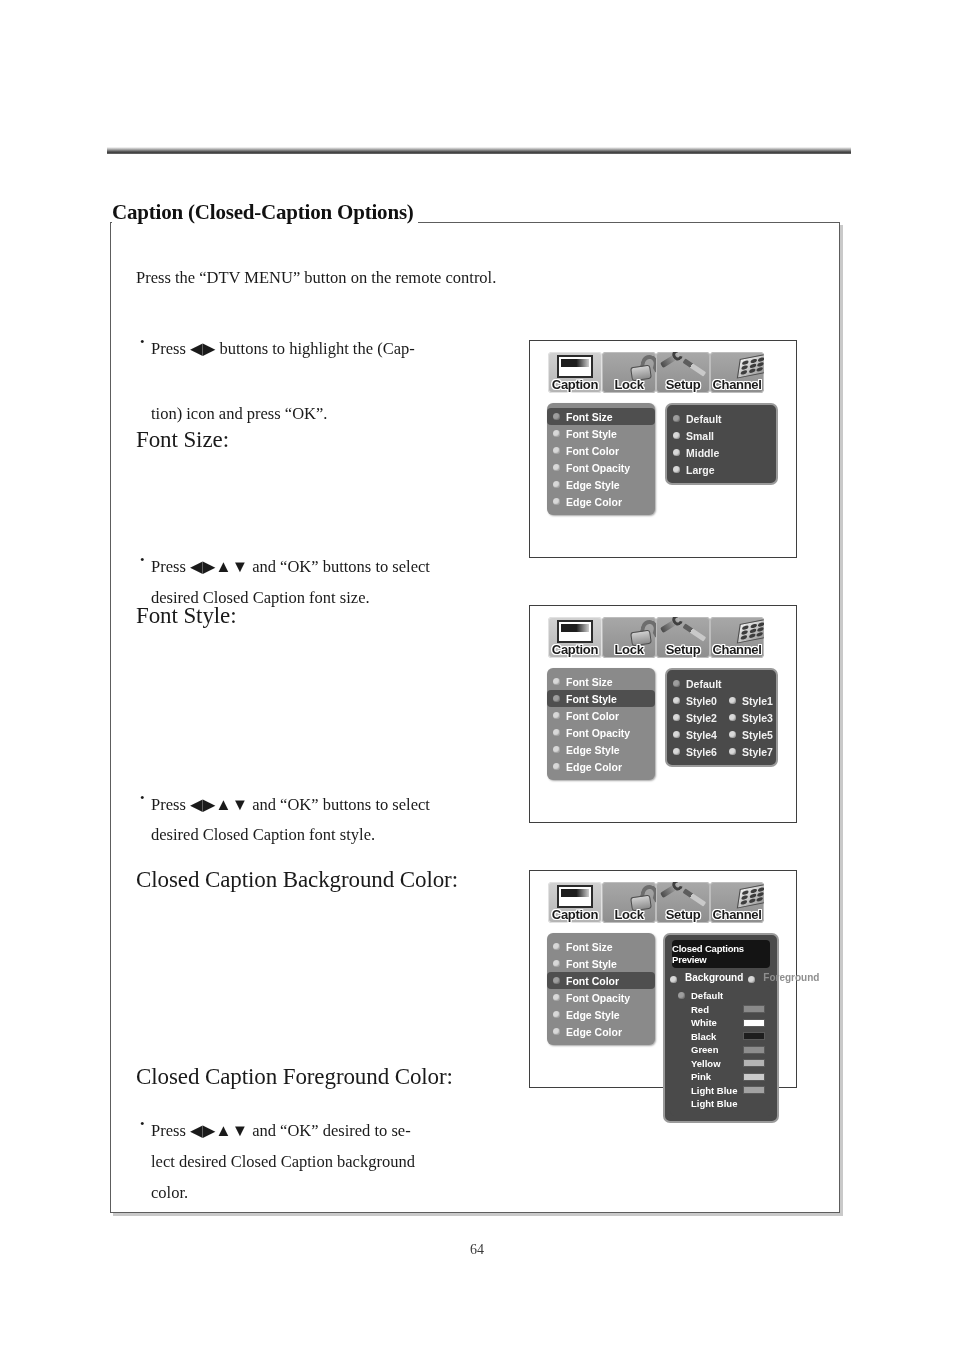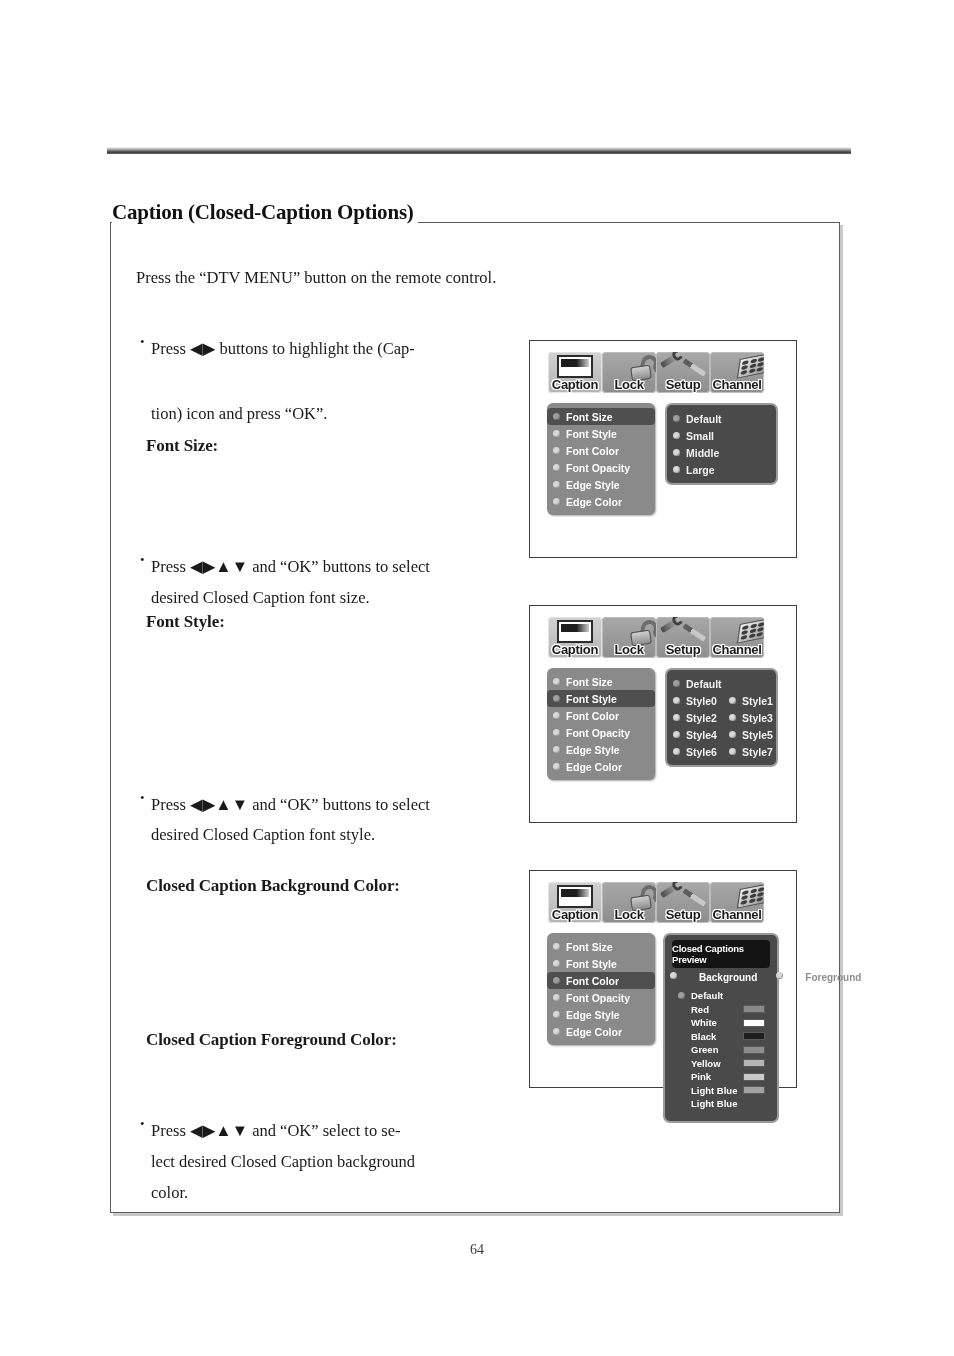--- a/index.html
+++ b/index.html
@@ -77,24 +77,24 @@
   }
   .bullet-block .btext {
     display: block;
     padding-left: 15px;
     font-size: 16.5px;
     line-height: 1.86;
   }
   .btext.justify { text-align: justify; }
 
   .head {
-    font-weight: bold;
-    font-size: 17px;
+    font-weight: normal;
+    font-size: 23px;
     letter-spacing: -0.1px;
-    margin: 10px;
+    margin: 0;
     line-height: 1.2;
   }
 
   
   .osd {
     position: absolute;
     border: 1px solid #3f3f3f;
     background: #ffffff;
     box-sizing: border-box;
   }
@@ -286,27 +286,27 @@
     border-radius: 4px;
     font-family: "Liberation Sans", sans-serif;
     font-weight: bold;
     font-size: 9.5px;
     color: #ffffff;
     padding: 3px 0 3px 0;
     letter-spacing: -0.2px;
   }
   .bgfg-row {
     display: flex;
-    align-items: flex-start;
+    align-items: flex-end;
     padding: 0 5px 3px 5px;
     font-family: "Liberation Sans", sans-serif;
     font-weight: bold;
     font-size: 10px;
     color: #ffffff;
-    gap: 19px;
+    gap: 5px;
   }
   .bgfg-row .muted { color: #8f8f8f; }
   .bgfg-row .dot { margin-right: 3px; }
 
   .color-panel {
     background: #4a4a4a;
     border-radius: 5px;
     margin: 0 5px;
     padding: 3px 0 5px 0;
   }
@@ -374,26 +374,26 @@
   <span class="bullet">•</span>
   <span class="btext">Press ◀▶▲▼ and “OK” buttons to select</span>
   <span class="btext">desired Closed Caption font style.</span>
 </div>
 
 <div class="textcol" style="top:866px; width:360px;">
   <div class="head">Closed Caption Background Color:</div>
 </div>
 <div class="textcol bullet-block" style="top:898px;">
   <span class="bullet">•</span>
-  <span class="btext justify" style="width:300px;">Press ◀▶▲▼ and “OK” select to se-</span>
+  <span class="btext justify" style="width:300px;">Press ◀▶▲▼ and “OK” desired to se-</span>
   <span class="btext">lect desired Closed Caption background</span>
   <span class="btext">color.</span>
 </div>
 
-<div class="textcol" style="top:1020px; width:360px;">
+<div class="textcol" style="top:1063px; width:360px;">
   <div class="head">Closed Caption Foreground Color:</div>
 </div>
 <div class="textcol bullet-block" style="top:1051px;">
   <span class="bullet">•</span>
   <span class="btext">Press ◀▶▲▼ and “OK” buttons to select</span>
 
 </div>
 
 <div class="osd" id="osd1" style="left:529px; top:340px; width:268px; height:218px;">
   <div class="osd-tabs">

